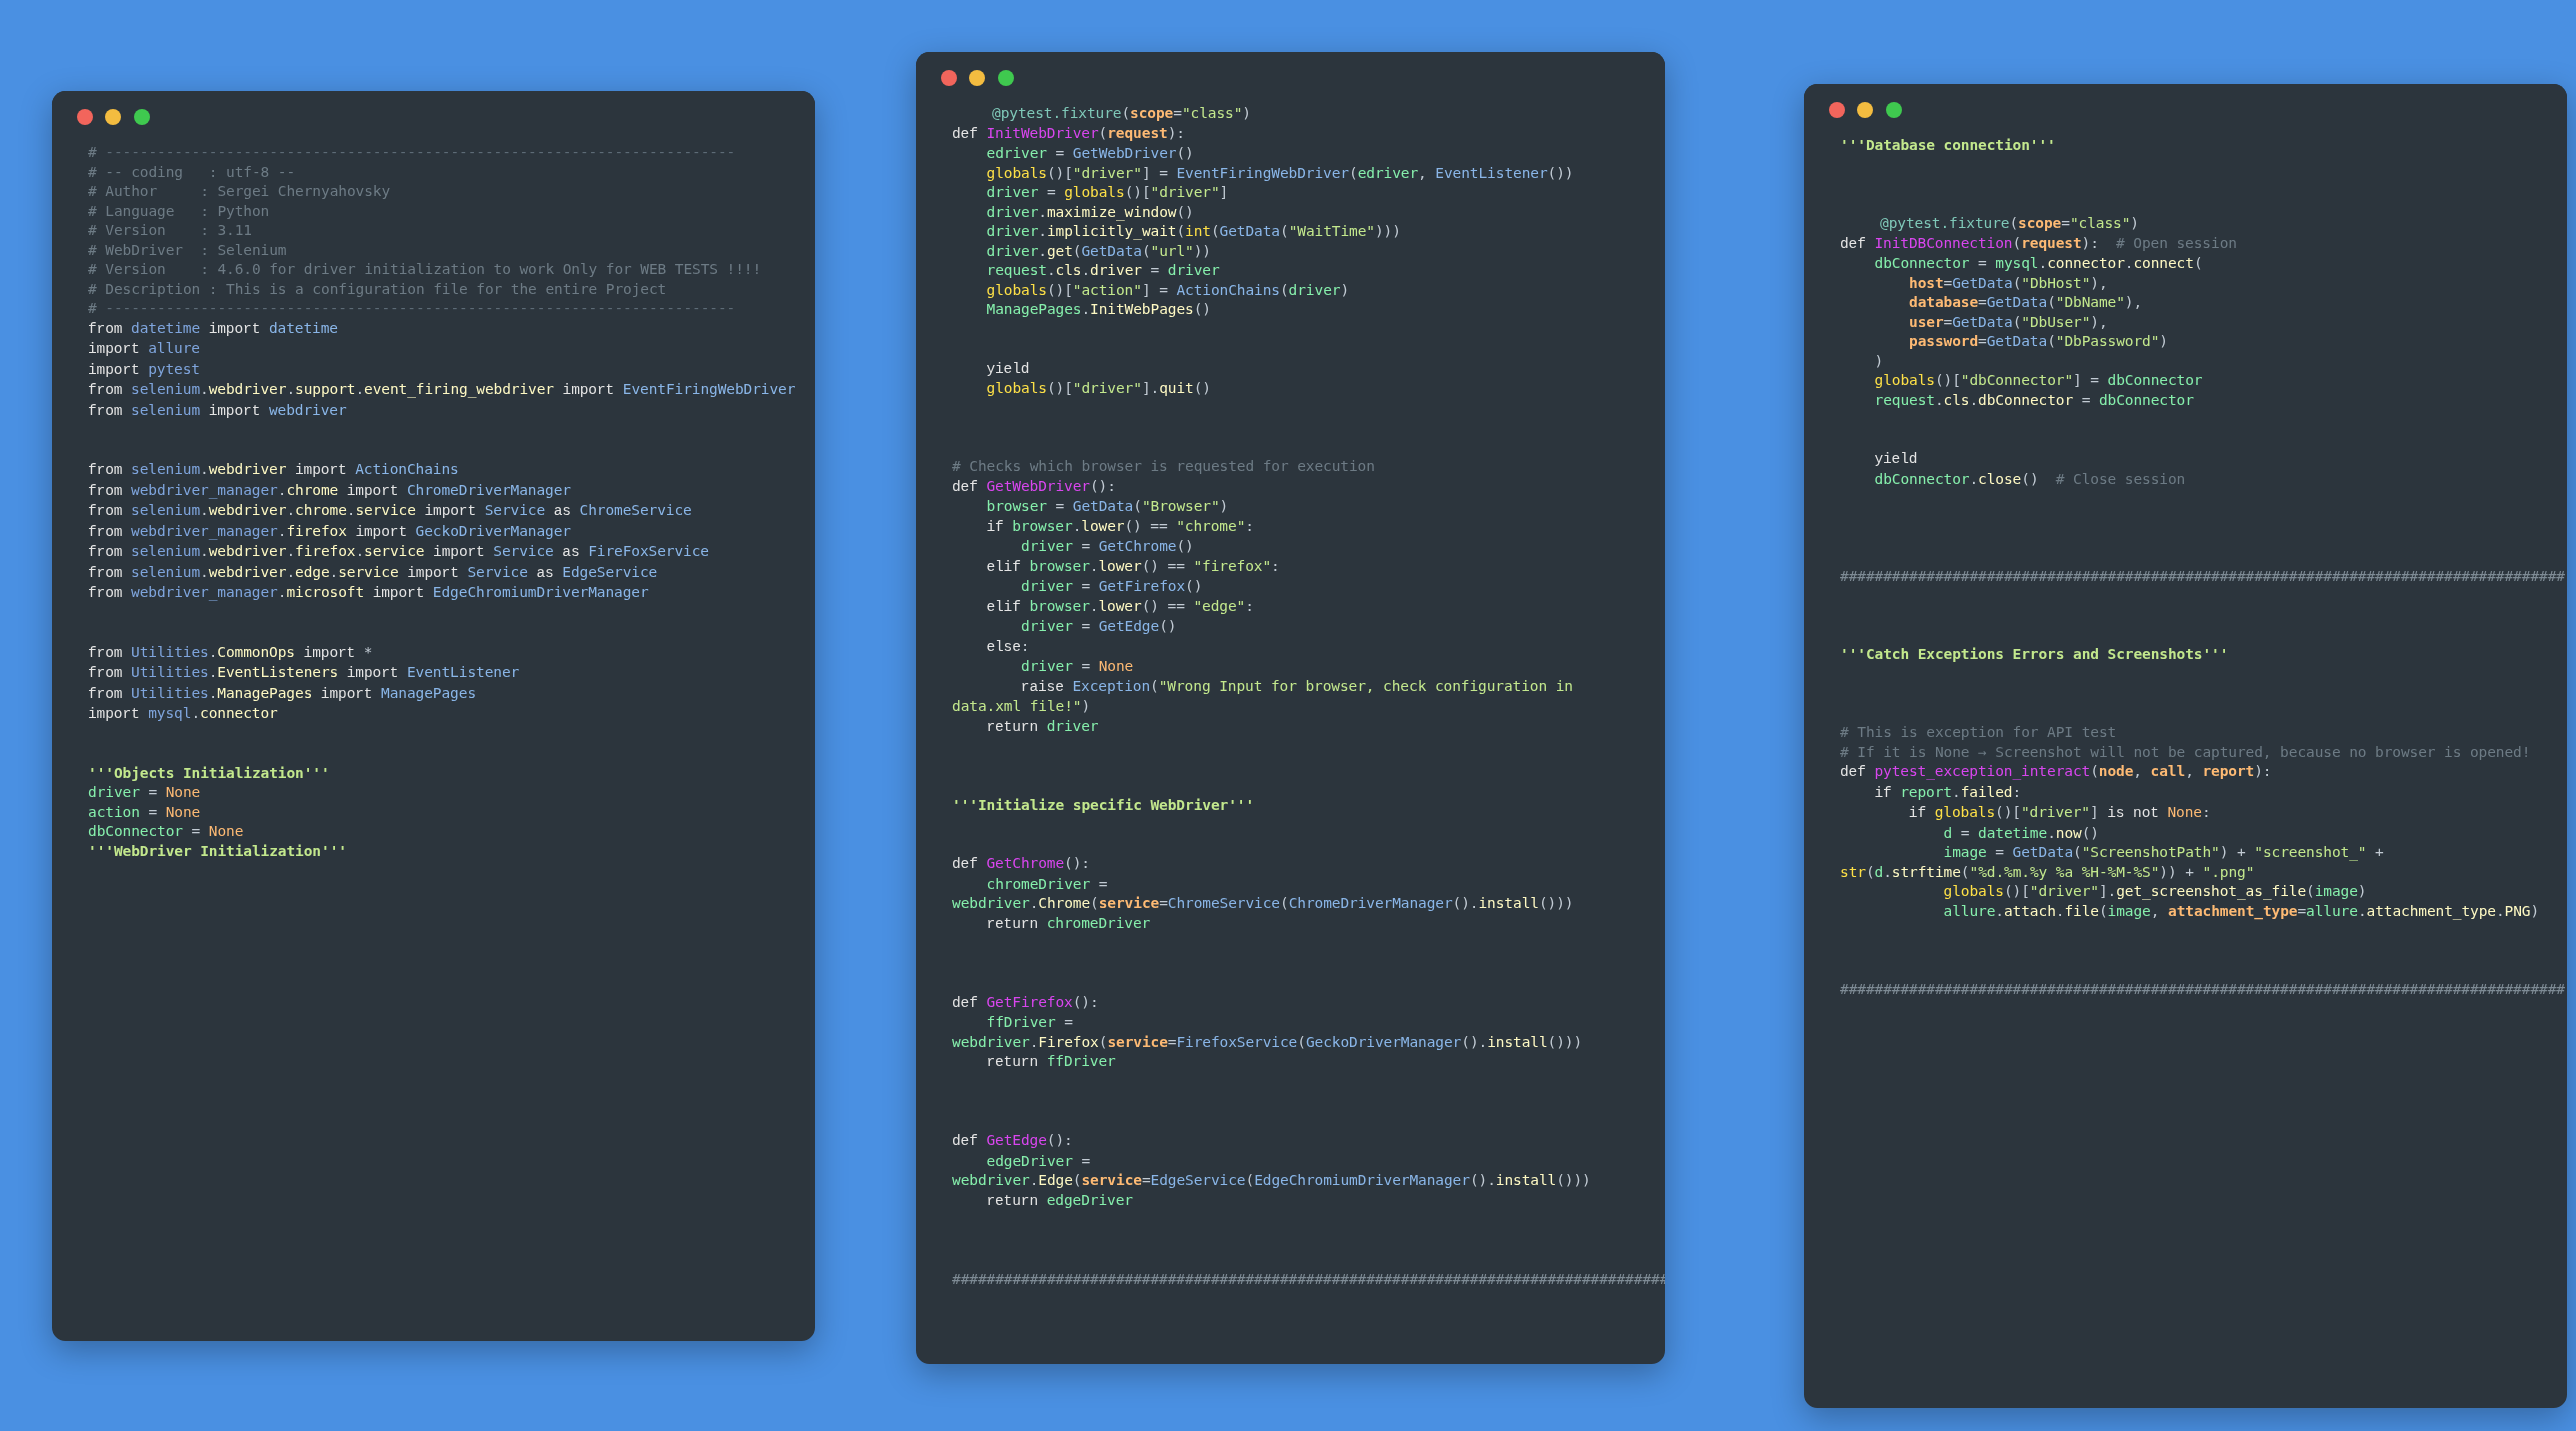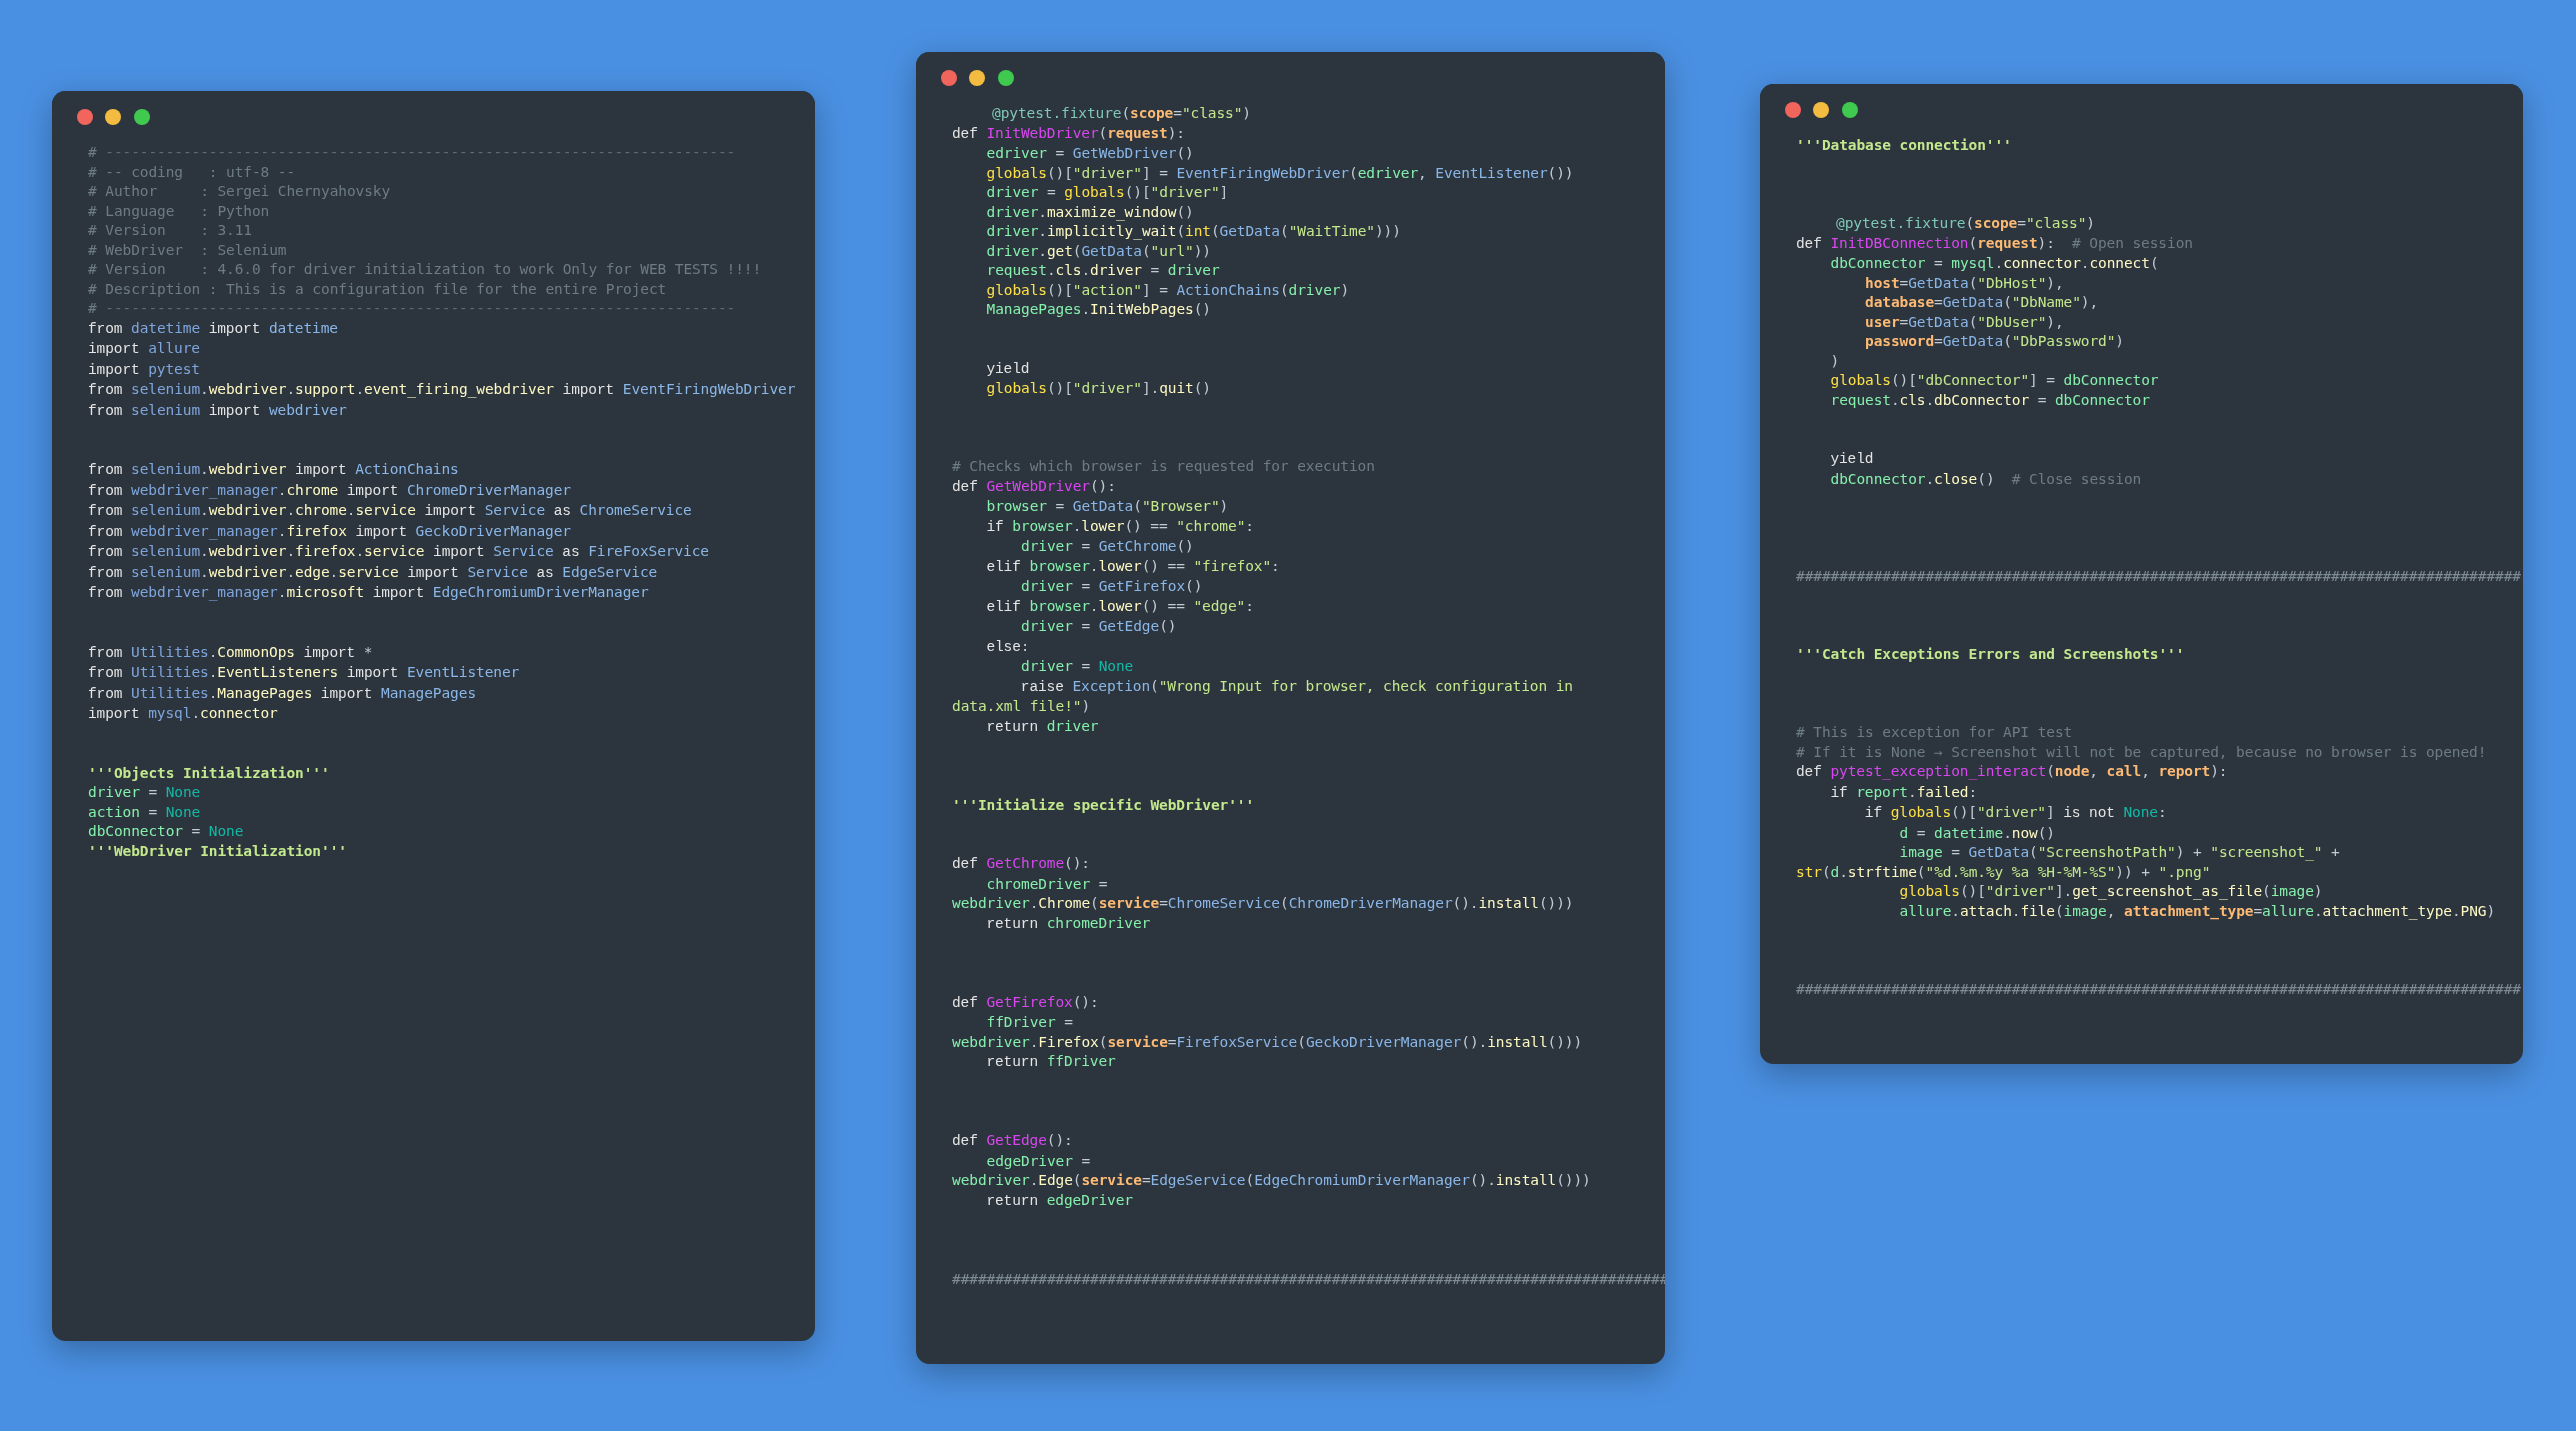--- a/index.html
+++ b/index.html
@@ -51,21 +51,21 @@
     line-height: 19.5px;
     letter-spacing: -0.1px;
     color: #b9c3cc;
   }
   .code-body .ln { display: block; min-height: 19.5px; }
   .code-body .ln.wrap { white-space: pre-wrap; }
 
   
   .c-com   { color: #6d7b85; }           
   .c-kw    { color: #e5e5e5; font-family: Liberation Mono, monospace; }           
-  .c-kw2   { color: #14b8a6; }           
+  .c-kw2   { color: #fdba74; }           
   .c-mod   { color: #7fa5dd; }           
   .c-sub   { color: #fef9c3; }           
   .c-cls   { color: #8ab6e8; }           
   .c-fn    { color: #d946ef; }           
   .c-str   { color: #c3e88d; }           
   .c-doc   { color: #c3e88d; font-weight: bold; }  
   .c-bi    { color: #fde047; }           
   .c-par   { color: #fdba74; font-weight: bold; }           
   .c-var   { color: #86efac; }           
   .c-punc  { color: #c2cbd4; }           
@@ -89,21 +89,21 @@
 
   <div class="code-window" id="panel-1" style="left: 916px; top: 52px; width: 749px; height: 1312px; background: rgb(44, 53, 61);">
     <div class="titlebar" style="background: rgb(44, 53, 61);">
       <span class="dot red" style="background: rgb(242, 101, 92);"></span>
       <span class="dot yellow" style="background: rgb(243, 188, 64);"></span>
       <span class="dot green" style="background: rgb(63, 201, 79);"></span>
     </div>
     <div class="code-body"><span class="ln"><span class="c-dec">@pytest.fixture</span><span class="c-punc">(</span><span class="c-par">scope</span><span class="c-punc">=</span><span class="c-str">"class"</span><span class="c-punc">)</span></span><span class="ln"><span class="c-kw">def </span><span class="c-fn">InitWebDriver</span><span class="c-punc">(</span><span class="c-par">request</span><span class="c-punc">):</span></span><span class="ln"><span class="c-var">    edriver</span><span class="c-punc"> = </span><span class="c-cls">GetWebDriver</span><span class="c-punc">()</span></span><span class="ln"><span class="c-bi">    globals</span><span class="c-punc">()[</span><span class="c-str">"driver"</span><span class="c-punc">] = </span><span class="c-cls">EventFiringWebDriver</span><span class="c-punc">(</span><span class="c-var">edriver</span><span class="c-punc">, </span><span class="c-cls">EventListener</span><span class="c-punc">())</span></span><span class="ln"><span class="c-var">    driver</span><span class="c-punc"> = </span><span class="c-bi">globals</span><span class="c-punc">()[</span><span class="c-str">"driver"</span><span class="c-punc">]</span></span><span class="ln"><span class="c-var">    driver</span><span class="c-punc">.</span><span class="c-sub">maximize_window</span><span class="c-punc">()</span></span><span class="ln"><span class="c-var">    driver</span><span class="c-punc">.</span><span class="c-sub">implicitly_wait</span><span class="c-punc">(</span><span class="c-bi">int</span><span class="c-punc">(</span><span class="c-cls">GetData</span><span class="c-punc">(</span><span class="c-str">"WaitTime"</span><span class="c-punc">)))</span></span><span class="ln"><span class="c-var">    driver</span><span class="c-punc">.</span><span class="c-sub">get</span><span class="c-punc">(</span><span class="c-cls">GetData</span><span class="c-punc">(</span><span class="c-str">"url"</span><span class="c-punc">))</span></span><span class="ln"><span class="c-var">    request</span><span class="c-punc">.</span><span class="c-sub">cls</span><span class="c-punc">.</span><span class="c-sub">driver</span><span class="c-punc"> = </span><span class="c-var">driver</span></span><span class="ln"><span class="c-bi">    globals</span><span class="c-punc">()[</span><span class="c-str">"action"</span><span class="c-punc">] = </span><span class="c-cls">ActionChains</span><span class="c-punc">(</span><span class="c-var">driver</span><span class="c-punc">)</span></span><span class="ln"><span class="c-var">    ManagePages</span><span class="c-punc">.</span><span class="c-sub">InitWebPages</span><span class="c-punc">()</span></span><span class="ln">&nbsp;</span><span class="ln">&nbsp;</span><span class="ln"><span class="c-kw">    yield</span></span><span class="ln"><span class="c-bi">    globals</span><span class="c-punc">()[</span><span class="c-str">"driver"</span><span class="c-punc">].</span><span class="c-sub">quit</span><span class="c-punc">()</span></span><span class="ln">&nbsp;</span><span class="ln">&nbsp;</span><span class="ln">&nbsp;</span><span class="ln"><span class="c-com"># Checks which browser is requested for execution</span></span><span class="ln"><span class="c-kw">def </span><span class="c-fn">GetWebDriver</span><span class="c-punc">():</span></span><span class="ln"><span class="c-var">    browser</span><span class="c-punc"> = </span><span class="c-cls">GetData</span><span class="c-punc">(</span><span class="c-str">"Browser"</span><span class="c-punc">)</span></span><span class="ln"><span class="c-kw">    if </span><span class="c-var">browser</span><span class="c-punc">.</span><span class="c-sub">lower</span><span class="c-punc">() == </span><span class="c-str">"chrome"</span><span class="c-punc">:</span></span><span class="ln"><span class="c-var">        driver</span><span class="c-punc"> = </span><span class="c-cls">GetChrome</span><span class="c-punc">()</span></span><span class="ln"><span class="c-kw">    elif </span><span class="c-var">browser</span><span class="c-punc">.</span><span class="c-sub">lower</span><span class="c-punc">() == </span><span class="c-str">"firefox"</span><span class="c-punc">:</span></span><span class="ln"><span class="c-var">        driver</span><span class="c-punc"> = </span><span class="c-cls">GetFirefox</span><span class="c-punc">()</span></span><span class="ln"><span class="c-kw">    elif </span><span class="c-var">browser</span><span class="c-punc">.</span><span class="c-sub">lower</span><span class="c-punc">() == </span><span class="c-str">"edge"</span><span class="c-punc">:</span></span><span class="ln"><span class="c-var">        driver</span><span class="c-punc"> = </span><span class="c-cls">GetEdge</span><span class="c-punc">()</span></span><span class="ln"><span class="c-kw">    else</span><span class="c-punc">:</span></span><span class="ln"><span class="c-var">        driver</span><span class="c-punc"> = </span><span class="c-kw2">None</span></span><span class="ln wrap"><span class="c-kw">        raise </span><span class="c-cls">Exception</span><span class="c-punc">(</span><span class="c-str">"Wrong Input for browser, check configuration in data.xml file!"</span><span class="c-punc">)</span></span><span class="ln"><span class="c-kw">    return </span><span class="c-var">driver</span></span><span class="ln">&nbsp;</span><span class="ln">&nbsp;</span><span class="ln">&nbsp;</span><span class="ln"><span class="c-doc">'''Initialize specific WebDriver'''</span></span><span class="ln">&nbsp;</span><span class="ln">&nbsp;</span><span class="ln"><span class="c-kw">def </span><span class="c-fn">GetChrome</span><span class="c-punc">():</span></span><span class="ln wrap"><span class="c-var">    chromeDriver</span><span class="c-punc"> = </span><span class="c-var">webdriver</span><span class="c-punc">.</span><span class="c-sub">Chrome</span><span class="c-punc">(</span><span class="c-par">service</span><span class="c-punc">=</span><span class="c-cls">ChromeService</span><span class="c-punc">(</span><span class="c-cls">ChromeDriverManager</span><span class="c-punc">().</span><span class="c-sub">install</span><span class="c-punc">()))</span></span><span class="ln"><span class="c-kw">    return </span><span class="c-var">chromeDriver</span></span><span class="ln">&nbsp;</span><span class="ln">&nbsp;</span><span class="ln">&nbsp;</span><span class="ln"><span class="c-kw">def </span><span class="c-fn">GetFirefox</span><span class="c-punc">():</span></span><span class="ln wrap"><span class="c-var">    ffDriver</span><span class="c-punc"> = </span><span class="c-var">webdriver</span><span class="c-punc">.</span><span class="c-sub">Firefox</span><span class="c-punc">(</span><span class="c-par">service</span><span class="c-punc">=</span><span class="c-cls">FirefoxService</span><span class="c-punc">(</span><span class="c-cls">GeckoDriverManager</span><span class="c-punc">().</span><span class="c-sub">install</span><span class="c-punc">()))</span></span><span class="ln"><span class="c-kw">    return </span><span class="c-var">ffDriver</span></span><span class="ln">&nbsp;</span><span class="ln">&nbsp;</span><span class="ln">&nbsp;</span><span class="ln"><span class="c-kw">def </span><span class="c-fn">GetEdge</span><span class="c-punc">():</span></span><span class="ln wrap"><span class="c-var">    edgeDriver</span><span class="c-punc"> = </span><span class="c-var">webdriver</span><span class="c-punc">.</span><span class="c-sub">Edge</span><span class="c-punc">(</span><span class="c-par">service</span><span class="c-punc">=</span><span class="c-cls">EdgeService</span><span class="c-punc">(</span><span class="c-cls">EdgeChromiumDriverManager</span><span class="c-punc">().</span><span class="c-sub">install</span><span class="c-punc">()))</span></span><span class="ln"><span class="c-kw">    return </span><span class="c-var">edgeDriver</span></span><span class="ln">&nbsp;</span><span class="ln">&nbsp;</span><span class="ln">&nbsp;</span><span class="ln"><span class="c-hash">####################################################################################</span></span></div>
   </div>
 
-  <div class="code-window" id="panel-2" style="left: 1760px; top: 84px; width: 763px; height: 980px; background: rgb(44, 53, 61);">
+  <div class="code-window" id="panel-2" style="left: 1804px; top: 84px; width: 763px; height: 1324px; background: rgb(44, 53, 61);">
     <div class="titlebar" style="background: rgb(44, 53, 61);">
       <span class="dot red" style="background: rgb(242, 101, 92);"></span>
       <span class="dot yellow" style="background: rgb(243, 188, 64);"></span>
       <span class="dot green" style="background: rgb(63, 201, 79);"></span>
     </div>
     <div class="code-body"><span class="ln"><span class="c-doc">'''Database connection'''</span></span><span class="ln">&nbsp;</span><span class="ln">&nbsp;</span><span class="ln">&nbsp;</span><span class="ln"><span class="c-dec">@pytest.fixture</span><span class="c-punc">(</span><span class="c-par">scope</span><span class="c-punc">=</span><span class="c-str">"class"</span><span class="c-punc">)</span></span><span class="ln"><span class="c-kw">def </span><span class="c-fn">InitDBConnection</span><span class="c-punc">(</span><span class="c-par">request</span><span class="c-punc">):</span><span class="c-com">  # Open session</span></span><span class="ln"><span class="c-var">    dbConnector</span><span class="c-punc"> = </span><span class="c-var">mysql</span><span class="c-punc">.</span><span class="c-sub">connector</span><span class="c-punc">.</span><span class="c-sub">connect</span><span class="c-punc">(</span></span><span class="ln"><span class="c-par">        host</span><span class="c-punc">=</span><span class="c-cls">GetData</span><span class="c-punc">(</span><span class="c-str">"DbHost"</span><span class="c-punc">),</span></span><span class="ln"><span class="c-par">        database</span><span class="c-punc">=</span><span class="c-cls">GetData</span><span class="c-punc">(</span><span class="c-str">"DbName"</span><span class="c-punc">),</span></span><span class="ln"><span class="c-par">        user</span><span class="c-punc">=</span><span class="c-cls">GetData</span><span class="c-punc">(</span><span class="c-str">"DbUser"</span><span class="c-punc">),</span></span><span class="ln"><span class="c-par">        password</span><span class="c-punc">=</span><span class="c-cls">GetData</span><span class="c-punc">(</span><span class="c-str">"DbPassword"</span><span class="c-punc">)</span></span><span class="ln"><span class="c-punc">    )</span></span><span class="ln"><span class="c-bi">    globals</span><span class="c-punc">()[</span><span class="c-str">"dbConnector"</span><span class="c-punc">] = </span><span class="c-var">dbConnector</span></span><span class="ln"><span class="c-var">    request</span><span class="c-punc">.</span><span class="c-sub">cls</span><span class="c-punc">.</span><span class="c-sub">dbConnector</span><span class="c-punc"> = </span><span class="c-var">dbConnector</span></span><span class="ln">&nbsp;</span><span class="ln">&nbsp;</span><span class="ln"><span class="c-kw">    yield</span></span><span class="ln"><span class="c-var">    dbConnector</span><span class="c-punc">.</span><span class="c-sub">close</span><span class="c-punc">()</span><span class="c-com">  # Close session</span></span><span class="ln">&nbsp;</span><span class="ln">&nbsp;</span><span class="ln">&nbsp;</span><span class="ln">&nbsp;</span><span class="ln"><span class="c-hash">####################################################################################</span></span><span class="ln">&nbsp;</span><span class="ln">&nbsp;</span><span class="ln">&nbsp;</span><span class="ln"><span class="c-doc">'''Catch Exceptions Errors and Screenshots'''</span></span><span class="ln">&nbsp;</span><span class="ln">&nbsp;</span><span class="ln">&nbsp;</span><span class="ln"><span class="c-com"># This is exception for API test</span></span><span class="ln"><span class="c-com"># If it is None → Screenshot will not be captured, because no browser is opened!</span></span><span class="ln"><span class="c-kw">def </span><span class="c-fn">pytest_exception_interact</span><span class="c-punc">(</span><span class="c-par">node</span><span class="c-punc">, </span><span class="c-par">call</span><span class="c-punc">, </span><span class="c-par">report</span><span class="c-punc">):</span></span><span class="ln"><span class="c-kw">    if </span><span class="c-var">report</span><span class="c-punc">.</span><span class="c-sub">failed</span><span class="c-punc">:</span></span><span class="ln"><span class="c-kw">        if </span><span class="c-bi">globals</span><span class="c-punc">()[</span><span class="c-str">"driver"</span><span class="c-punc">] </span><span class="c-kw">is not </span><span class="c-kw2">None</span><span class="c-punc">:</span></span><span class="ln"><span class="c-var">            d</span><span class="c-punc"> = </span><span class="c-var">datetime</span><span class="c-punc">.</span><span class="c-sub">now</span><span class="c-punc">()</span></span><span class="ln wrap"><span class="c-var">            image</span><span class="c-punc"> = </span><span class="c-cls">GetData</span><span class="c-punc">(</span><span class="c-str">"ScreenshotPath"</span><span class="c-punc">) + </span><span class="c-str">"screenshot_"</span><span class="c-punc"> + </span><span class="c-bi">str</span><span class="c-punc">(</span><span class="c-var">d</span><span class="c-punc">.</span><span class="c-sub">strftime</span><span class="c-punc">(</span><span class="c-str">"%d.%m.%y %a %H-%M-%S"</span><span class="c-punc">)) + </span><span class="c-str">".png"</span></span><span class="ln"><span class="c-bi">            globals</span><span class="c-punc">()[</span><span class="c-str">"driver"</span><span class="c-punc">].</span><span class="c-sub">get_screenshot_as_file</span><span class="c-punc">(</span><span class="c-var">image</span><span class="c-punc">)</span></span><span class="ln"><span class="c-var">            allure</span><span class="c-punc">.</span><span class="c-sub">attach</span><span class="c-punc">.</span><span class="c-sub">file</span><span class="c-punc">(</span><span class="c-var">image</span><span class="c-punc">, </span><span class="c-par">attachment_type</span><span class="c-punc">=</span><span class="c-var">allure</span><span class="c-punc">.</span><span class="c-sub">attachment_type</span><span class="c-punc">.</span><span class="c-sub">PNG</span><span class="c-punc">)</span></span><span class="ln">&nbsp;</span><span class="ln">&nbsp;</span><span class="ln">&nbsp;</span><span class="ln"><span class="c-hash">####################################################################################</span></span></div>
   </div>
 
 </div>
 

